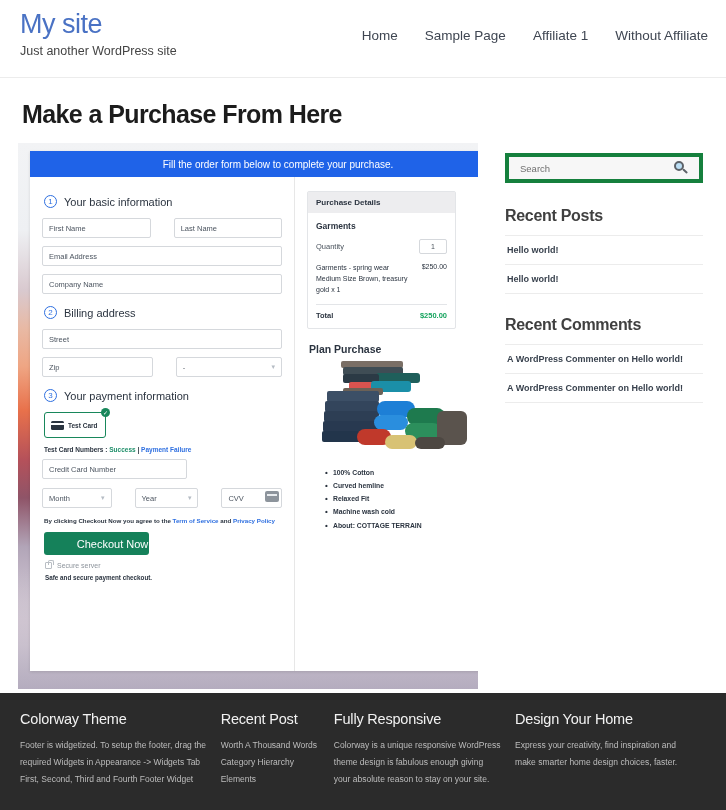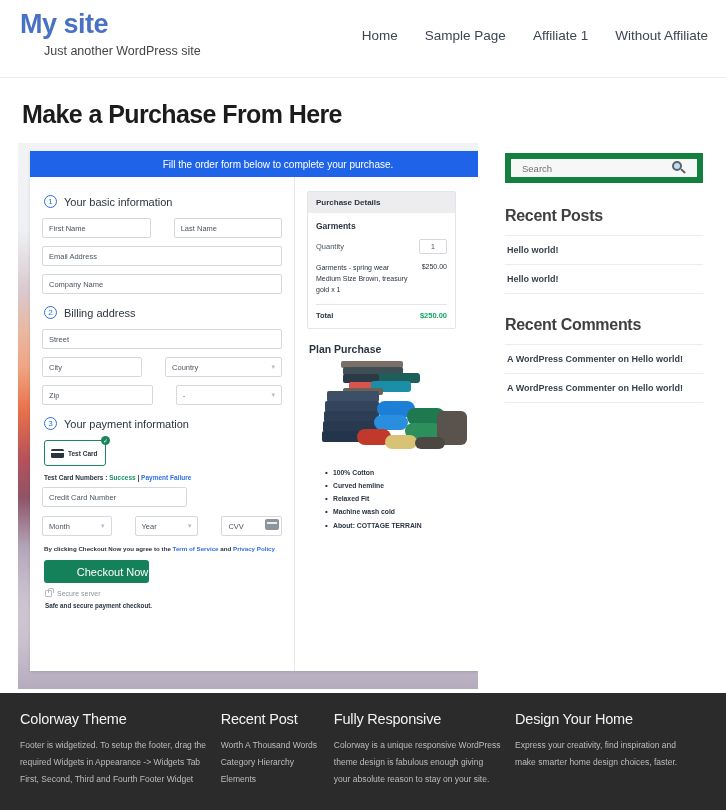--- a/index.html
+++ b/index.html
@@ -13,24 +13,24 @@
 
   
   .site-header {
     position: relative;
     height: 78px;
     padding: 12px 20px 0 20px;
     border-bottom: 1px solid #ececec;
   }
   .brand { position: absolute; left: 20px; top: 10px; }
   .site-title {
-    font-size: 27px; font-weight: bold; color: #4a72c4;
+    font-size: 27px; font-weight: normal; color: #4a72c4;
     letter-spacing: -0.5px; line-height: 1.1;
   }
-  .site-desc { font-size: 12.5px; color: #444; margin-top: 4px; margin-left: 24px; }
+  .site-desc { font-size: 12.5px; color: #444; margin-top: 4px; }
   .main-nav {
     position: absolute; right: 18px; top: 28px;
     display: flex; gap: 27px;
   }
   .nav-link {
     font-size: 13.5px; color: #3f4652; text-decoration: none;
     white-space: nowrap; cursor: pointer;
   }
 
   
@@ -193,21 +193,21 @@
   .feat-list li {
     font-size: 6.8px; font-weight: bold; color: #2b3440;
     line-height: 1.95; position: relative; padding-left: 8px;
   }
   .feat-list li::before {
     content: "\2022"; position: absolute; left: 0; top: -1px; font-size: 8px;
   }
 
   
   .search-box {
-    height: 30px; background: #f7f7f7; border: 6px solid #15803d;
+    height: 30px; background: #f7f7f7; border: 4px solid #15803d;
     display: flex; align-items: center; justify-content: space-between;
     padding: 0 11px; margin-bottom: 24px;
   }
   .search-ph { font-size: 9.5px; color: #707070; }
   .mag { width: 14px; height: 14px; position: relative; }
   .mag .ring {
     position: absolute; left: 0; top: 0; width: 10px; height: 10px;
     border: 2px solid #5d6268; border-radius: 50%;
     background: #bcdff5;
   }
@@ -297,27 +297,20 @@
                   <div class="tfield full">Company Name</div>
                 </div>
 
                 <div class="step tight">
                   <span class="step-num">2</span>
                   <span class="step-label">Billing address</span>
                 </div>
 
                 <div class="field-row">
                   <div class="tfield full">Street</div>
-                </div>
-                <div class="field-row">
-                  <div class="tfield">City</div>
-                  <div class="sel">
-                    <span>Country</span>
-                    <span class="chev">▾</span>
-                  </div>
                 </div>
                 <div class="field-row">
                   <div class="tfield">Zip</div>
                   <div class="sel">
                     <span>-</span>
                     <span class="chev">▾</span>
                   </div>
                 </div>
 
                 <div class="step tight">

